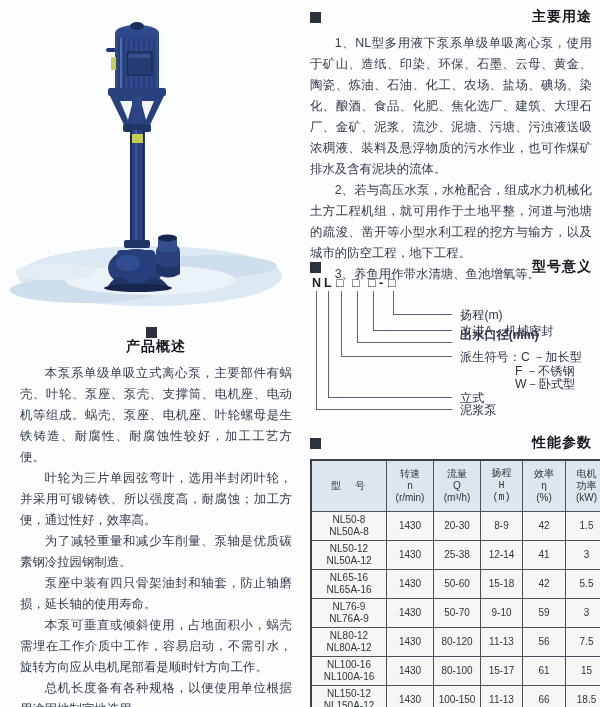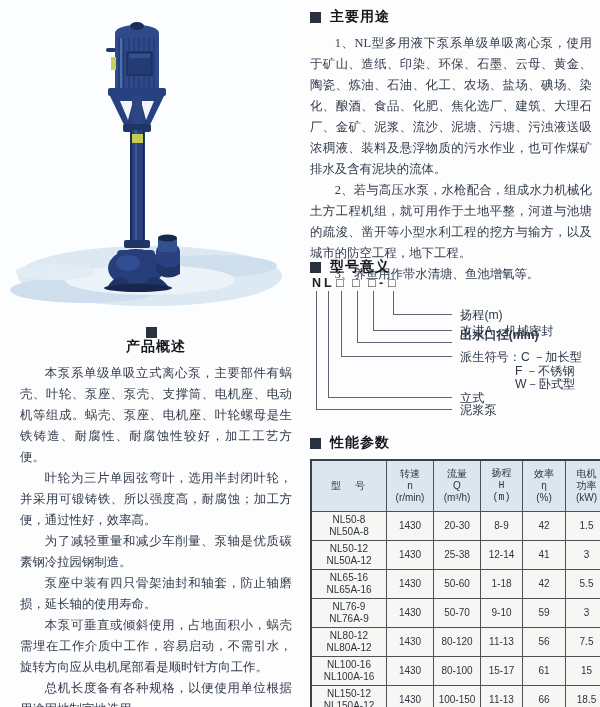--- a/index.html
+++ b/index.html
@@ -14,25 +14,25 @@
   .page{position:absolute;left:0;top:0;width:600px;height:707px;background:#fdfdfd;}
 
   
   .left-col{position:absolute;left:0;top:0;width:300px;height:707px;}
   .right-col{position:absolute;left:300px;top:0;width:300px;height:707px;}
 
   
   .photo{position:absolute;left:0;top:0;width:300px;height:318px;background:#fcfdfe;}
 
   
-  .section-header{display:flex;align-items:center;font-size:14px;font-weight:bold;color:#15181e;letter-spacing:1px;}
+  .section-header{display:flex;align-items:center;font-size:14px;font-weight:bold;color:#15181e;letter-spacing:1px;justify-content:space-between;}
   .bullet{display:inline-block;width:11px;height:11px;background:#2a3240;margin-right:9px;flex:0 0 auto;}
 
   
-  .para{margin:0;font-size:12.4px;line-height:21px;text-align:justify;text-indent:2em;color:#323c4c;font-family:Liberation Serif, serif;}
+  .para{margin:0;font-size:12.4px;line-height:21px;text-align:justify;text-indent:2em;color:#323c4c;}
 
   .overview-section{position:absolute;left:20px;top:327px;width:272px;}
   .overview-section .section-header{margin-bottom:7px;flex-direction:column;}
 
   .uses-section{position:absolute;left:10px;top:8px;width:282px;}
   .uses-section .section-header{margin-bottom:7px;}
 
   
   .model-section{position:absolute;left:10px;top:258px;width:282px;}
   .model-section .section-header{}
@@ -264,21 +264,21 @@
               <td>1430</td>
               <td>25-38</td>
               <td>12-14</td>
               <td>41</td>
               <td>3</td>
             </tr>
             <tr>
               <td class="col-model">NL65-16<br>NL65A-16</td>
               <td>1430</td>
               <td>50-60</td>
-              <td>1-18</td>
+              <td>15-18</td>
               <td>42</td>
               <td>5.5</td>
             </tr>
             <tr>
               <td class="col-model">NL76-9<br>NL76A-9</td>
               <td>1430</td>
               <td>50-70</td>
               <td>9-10</td>
               <td>59</td>
               <td>3</td>

